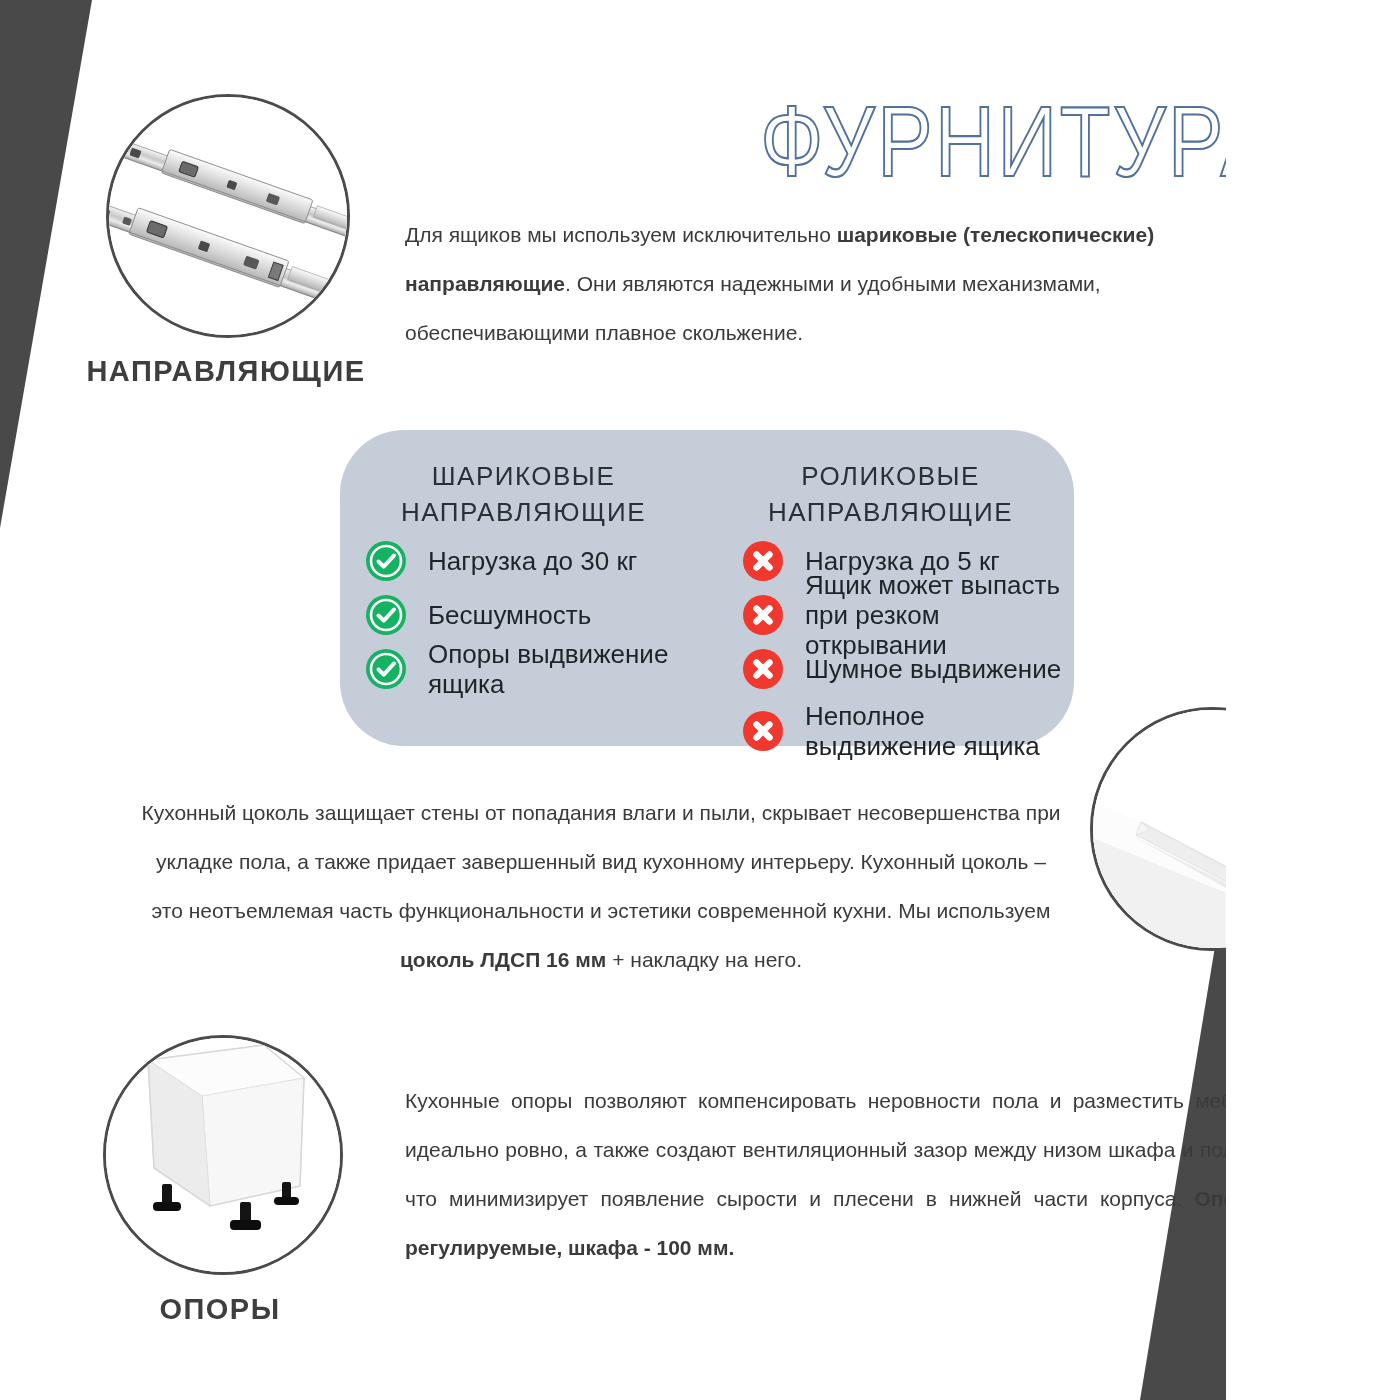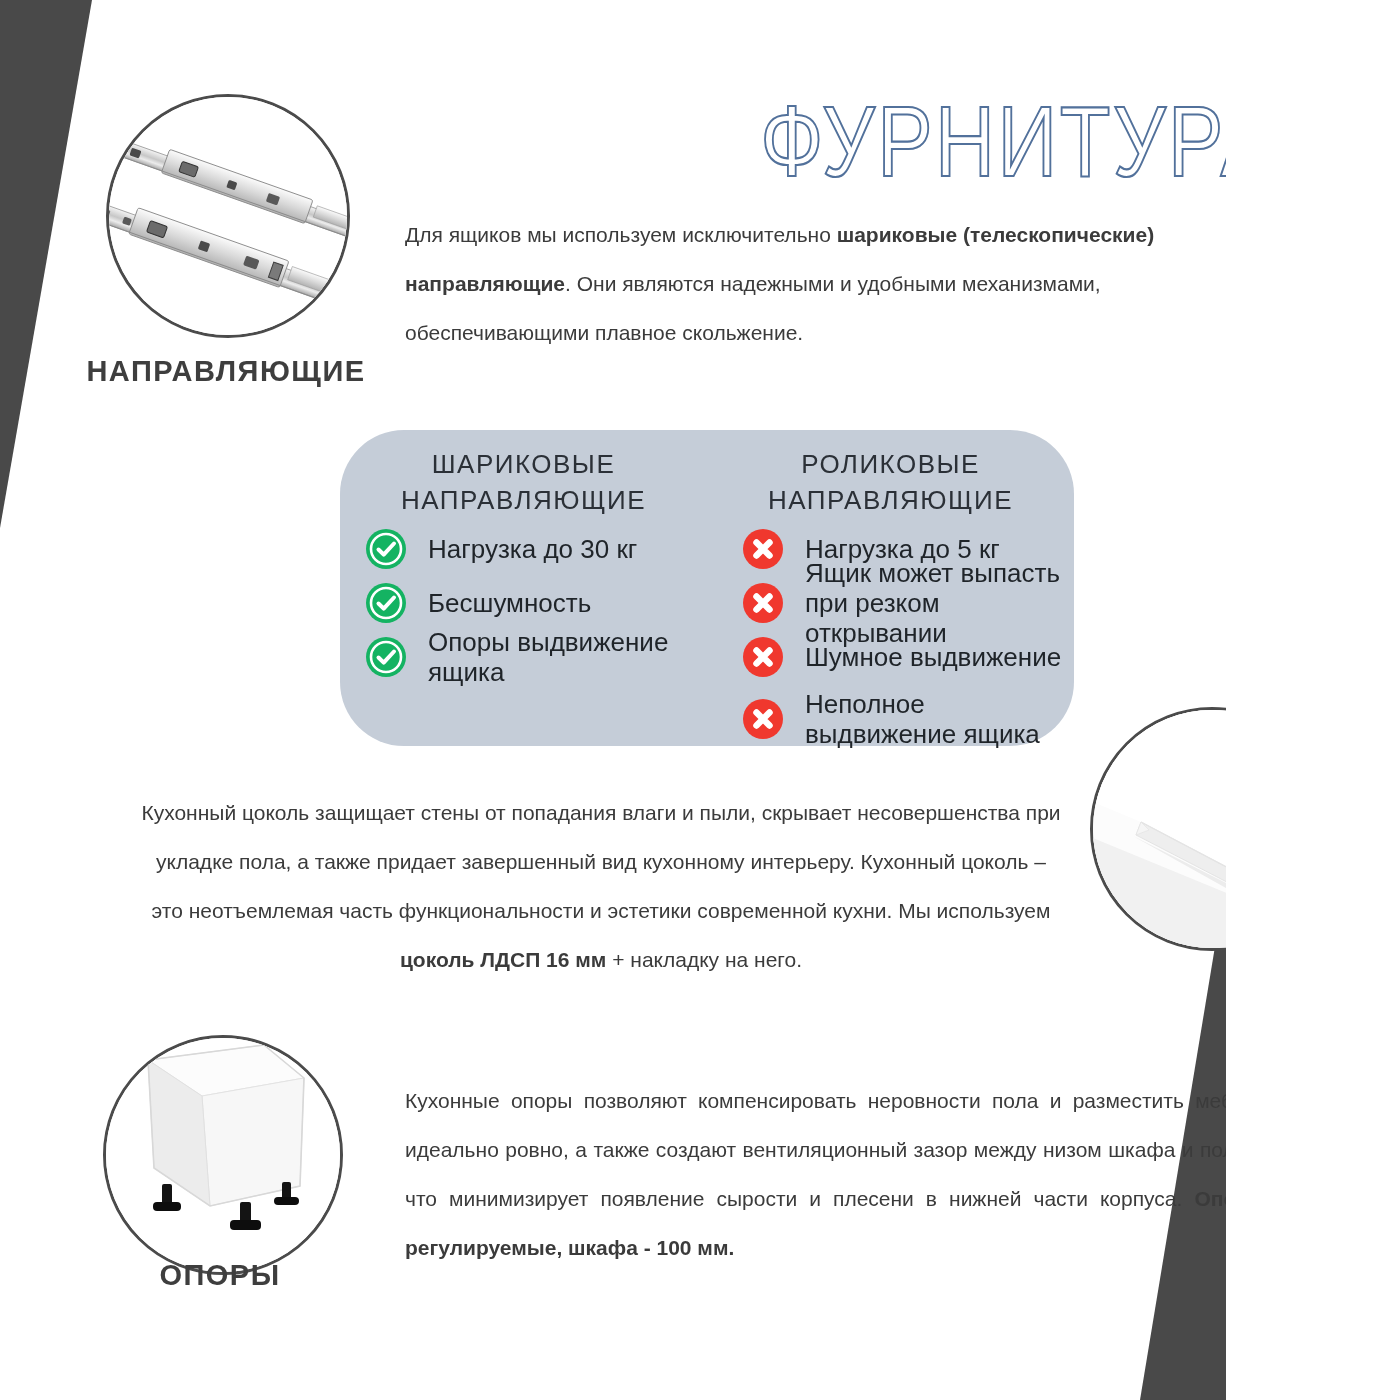--- a/index.html
+++ b/index.html
@@ -21,32 +21,32 @@
   
   .photo-circle{position:absolute;background:#fff;border:3px solid #4b4b4b;border-radius:50%;overflow:hidden;}
   .c1{left:106px;top:94px;width:238px;height:238px;}
   .c2{left:1090px;top:707px;width:238px;height:238px;}
   .c3{left:103px;top:1035px;width:234px;height:234px;}
   .photo-circle svg{display:block;width:100%;height:100%;}
 
   .circle-label{position:absolute;font-weight:700;font-size:29px;letter-spacing:1.5px;color:#3e3e3e;text-align:center;}
   .l1{left:30px;top:355px;width:392px;}
   .l2{left:1086px;top:973px;width:252px;}
-  .l3{left:100px;top:1259px;width:240px;}
+  .l3{left:100px;top:1293px;width:240px;}
 
   
   .para{position:absolute;margin:0;font-size:21px;line-height:49px;color:#3b3b3b;}
   .p1{left:405px;top:210px;width:855px;text-align:left;}
   .p2{left:140px;top:788px;width:922px;text-align:center;}
   .p3{left:405px;top:1076px;width:862px;text-align:justify;text-align-last:left;line-height:49px;}
 
   
   .card{position:absolute;left:340px;top:430px;width:734px;height:316px;background:#c5cdd8;border-radius:64px;}
   .card-cols{display:grid;grid-template-columns:1fr 1fr;height:100%;}
-  .col{padding-top:16px;}
+  .col{padding-top:28px;}
   .col.left{padding-left:26px;}
   .col.right{padding-left:36px;}
   .col-head{text-align:center;font-size:26px;line-height:36px;letter-spacing:1.5px;color:#2b3037;margin-bottom:6px;}
   .col.left  .col-head{margin-left:-26px;}
   .col.right .col-head{margin-left:-36px;}
   .rows{display:flex;flex-direction:column;}
   .row{display:flex;align-items:center;}
   .row:nth-child(1){height:50px;}
   .row:nth-child(2){height:58px;}
   .row:nth-child(3){height:50px;}

